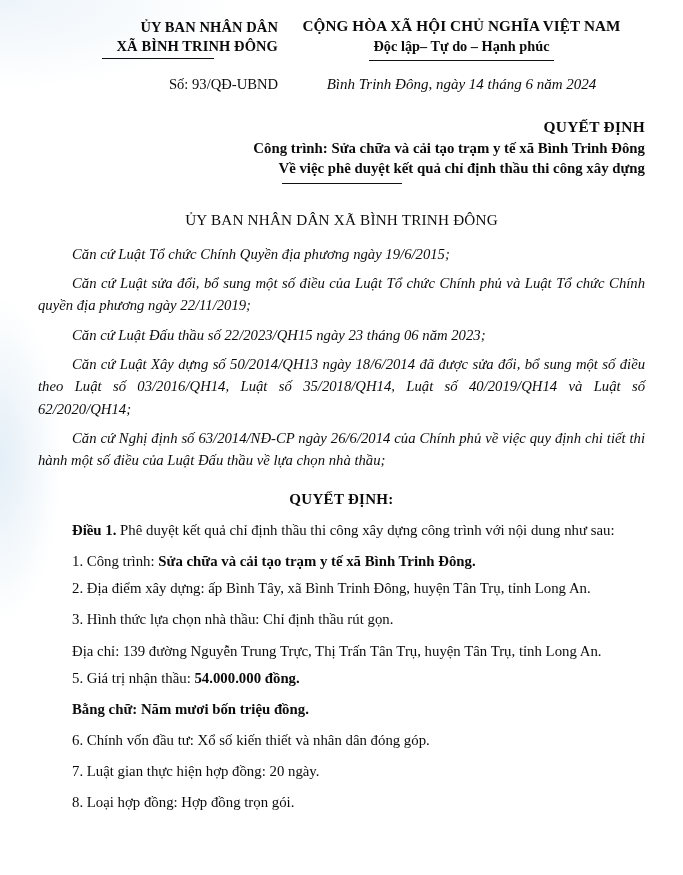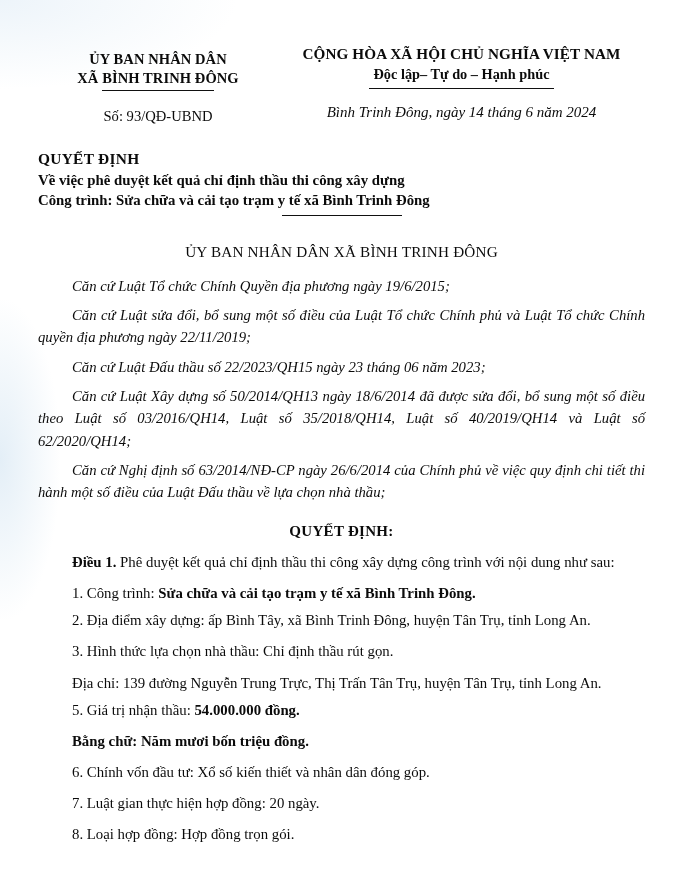--- a/index.html
+++ b/index.html
@@ -43,28 +43,26 @@
 
   
   .doc-header {
     display: flex;
     align-items: flex-start;
     width: 100%;
   }
   .hdr-left {
     width: 240px;
     flex: 0 0 240px;
-    text-align: center;
+    text-align: right;
     padding-top: 2px;
-    margin-top: 32px;
   }
   .hdr-right {
     flex: 1 1 auto;
     text-align: center;
-    margin-top: 28px;
   }
   .org-line {
     font-weight: bold;
     font-size: 14.5px;
     letter-spacing: 0.1px;
     line-height: 1.28;
     white-space: nowrap;
   }
   .nation-line {
     font-weight: bold;
@@ -99,21 +97,21 @@
   }
   .date-line {
     font-style: italic;
     font-size: 15px;
     margin-top: 15px;
     white-space: nowrap;
   }
 
   
   .title-block {
-    text-align: left;
+    text-align: right;
     margin-top: 24px;
   }
   .title-main {
     font-weight: bold;
     font-size: 15.4px;
     letter-spacing: 0.3px;
     line-height: 1.35;
   }
   .title-sub {
     font-weight: bold;
@@ -205,22 +203,22 @@
       <div class="nation-line">CỘNG HÒA XÃ HỘI CHỦ NGHĨA VIỆT NAM</div>
       <div class="motto-line">Độc lập– Tự do – Hạnh phúc</div>
       <hr class="rule-motto">
       <div class="date-line">Bình Trinh Đông, ngày 14 tháng 6 năm 2024</div>
     </div>
 
   </div>
 
   <div class="title-block">
     <div class="title-main">QUYẾT ĐỊNH</div>
+    <div class="title-sub">Công trình: Sửa chữa và cải tạo trạm y tế xã Bình Trinh Đông</div>
     <div class="title-sub">Về việc phê duyệt kết quả chỉ định thầu thi công xây dựng</div>
-    <div class="title-sub">Công trình: Sửa chữa và cải tạo trạm y tế xã Bình Trinh Đông</div>
     <hr class="rule-title">
   </div>
 
   <div class="issuer">ỦY BAN NHÂN DÂN XÃ BÌNH TRINH ĐÔNG</div>
 
   <div class="legal-list">
     <p class="legal-p">Căn cứ Luật Tổ chức Chính Quyền địa phương ngày 19/6/2015;</p>
     <p class="legal-p">Căn cứ Luật sửa đổi, bổ sung một số điều của Luật Tổ chức Chính phủ và Luật Tổ chức Chính quyền địa phương ngày 22/11/2019;</p>
     <p class="legal-p">Căn cứ Luật Đấu thầu số 22/2023/QH15 ngày 23 tháng 06 năm 2023;</p>
     <p class="legal-p">Căn cứ Luật Xây dựng số 50/2014/QH13 ngày 18/6/2014 đã được sửa đổi, bổ sung một số điều theo Luật số 03/2016/QH14, Luật số 35/2018/QH14, Luật số 40/2019/QH14 và Luật số 62/2020/QH14;</p>

